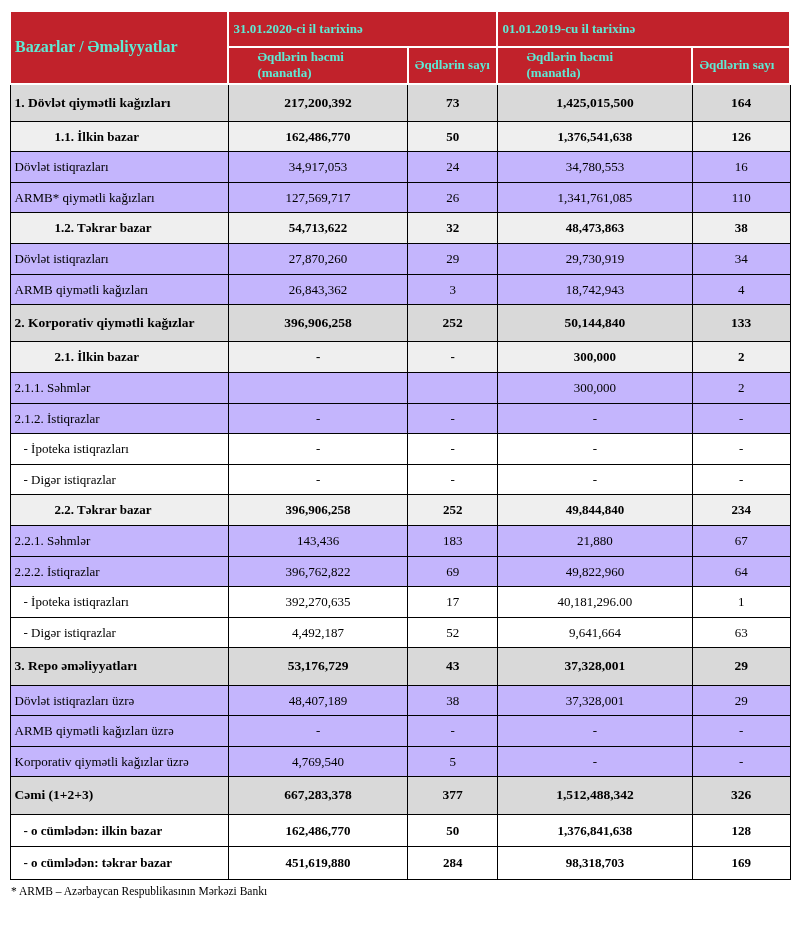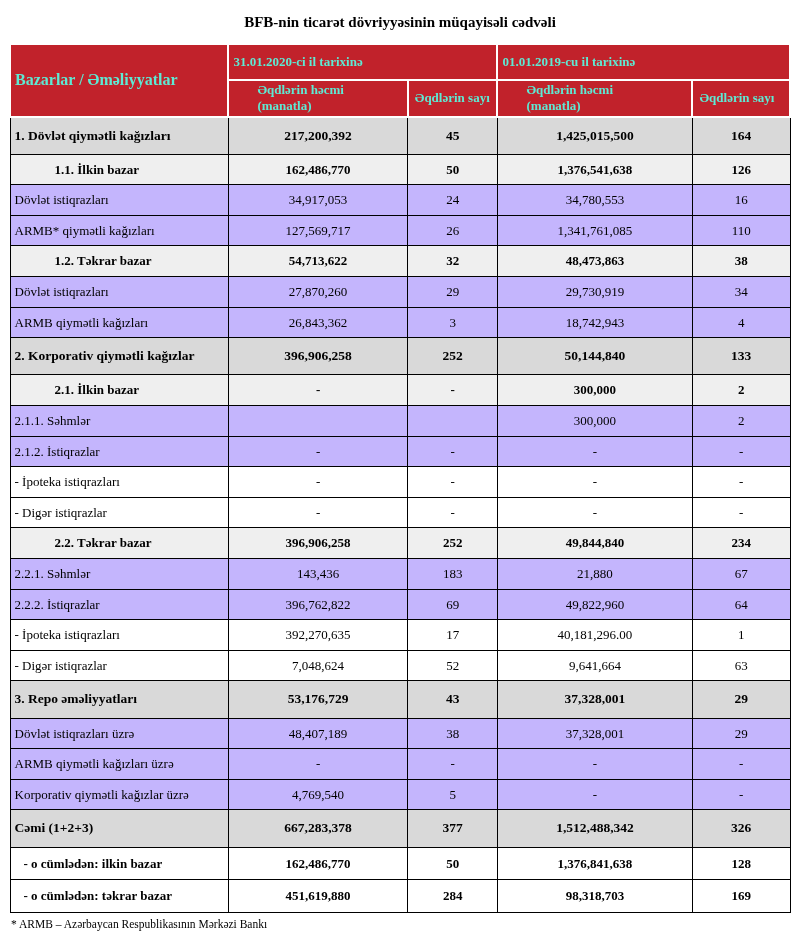--- a/index.html
+++ b/index.html
@@ -59,39 +59,38 @@
   }
   tr.row-subsection td {
     background: #EFEFEF;
     font-weight: bold;
     padding-top: 7px;
     padding-bottom: 7px;
   }
   tr.row-subsection td.label-cell { padding-left: 44px; }
   tr.row-item td { background: #c4b5fd; }
   tr.row-sub-item td { background: #ffffff; }
-  tr.row-sub-item td.label-cell { padding-left: 4px; }
+  tr.row-sub-item td.label-cell { padding-left: 13px; }
   tr.row-total-item td {
     background: #ffffff;
     font-weight: bold;
     padding-top: 8px;
     padding-bottom: 8px;
   }
   tr.row-total-item td.label-cell { padding-left: 13px; margin-left: 32px; }
   .footnote {
     font-size: 11.5px;
     margin: 5px 2px 6px 2px;
     text-align: left;
   }
 </style>
 </head>
 <body>
 
 <div class="page">
-  <div class="page-title">BFB-nin ticarət dövriyyəsinin müqayisəli cədvəli</div>
 
   <table class="cmp">
     <colgroup>
       <col style="width:28%">
       <col style="width:23%">
       <col style="width:11.5%">
       <col style="width:25%">
       <col style="width:12.5%">
     </colgroup>
     <thead>
@@ -104,21 +103,21 @@
         <th class="subheader-volume">Əqdlərin həcmi (manatla)</th>
         <th class="subheader-count">Əqdlərin sayı</th>
         <th class="subheader-volume">Əqdlərin həcmi (manatla)</th>
         <th class="subheader-count">Əqdlərin sayı</th>
       </tr>
     </thead>
     <tbody>
         <tr class="row-section">
           <td class="label-cell">1. Dövlət qiymətli kağızları</td>
           <td>217,200,392</td>
-          <td>45</td>
+          <td>73</td>
           <td>1,425,015,500</td>
           <td>164</td>
         </tr>
         <tr class="row-subsection">
           <td class="label-cell">1.1. İlkin bazar</td>
           <td>162,486,770</td>
           <td>50</td>
           <td>1,376,541,638</td>
           <td>126</td>
         </tr>
@@ -222,21 +221,21 @@
         </tr>
         <tr class="row-sub-item">
           <td class="label-cell">- İpoteka istiqrazları</td>
           <td>392,270,635</td>
           <td>17</td>
           <td>40,181,296.00</td>
           <td>1</td>
         </tr>
         <tr class="row-sub-item">
           <td class="label-cell">- Digər istiqrazlar</td>
-          <td>7,048,624</td>
+          <td>4,492,187</td>
           <td>52</td>
           <td>9,641,664</td>
           <td>63</td>
         </tr>
         <tr class="row-section">
           <td class="label-cell">3. Repo əməliyyatları</td>
           <td>53,176,729</td>
           <td>43</td>
           <td>37,328,001</td>
           <td>29</td>

